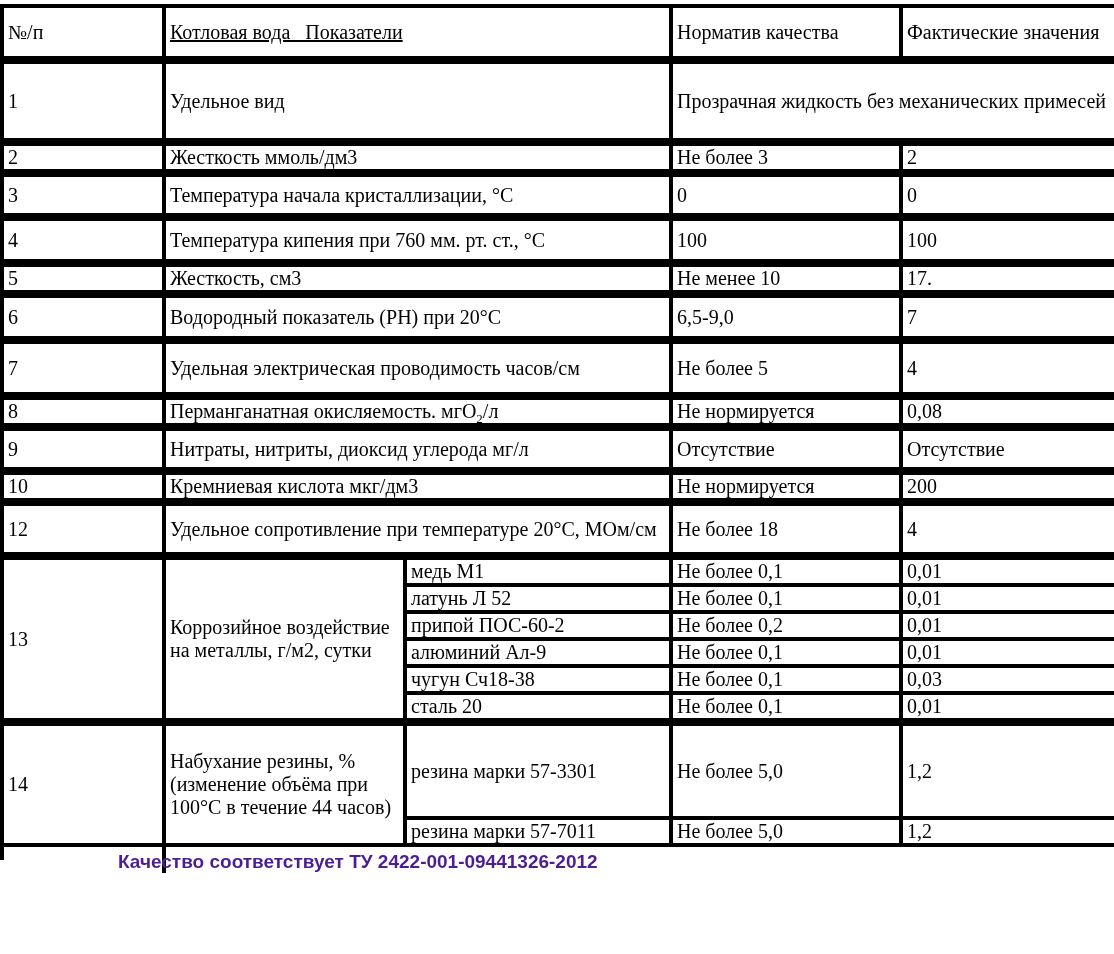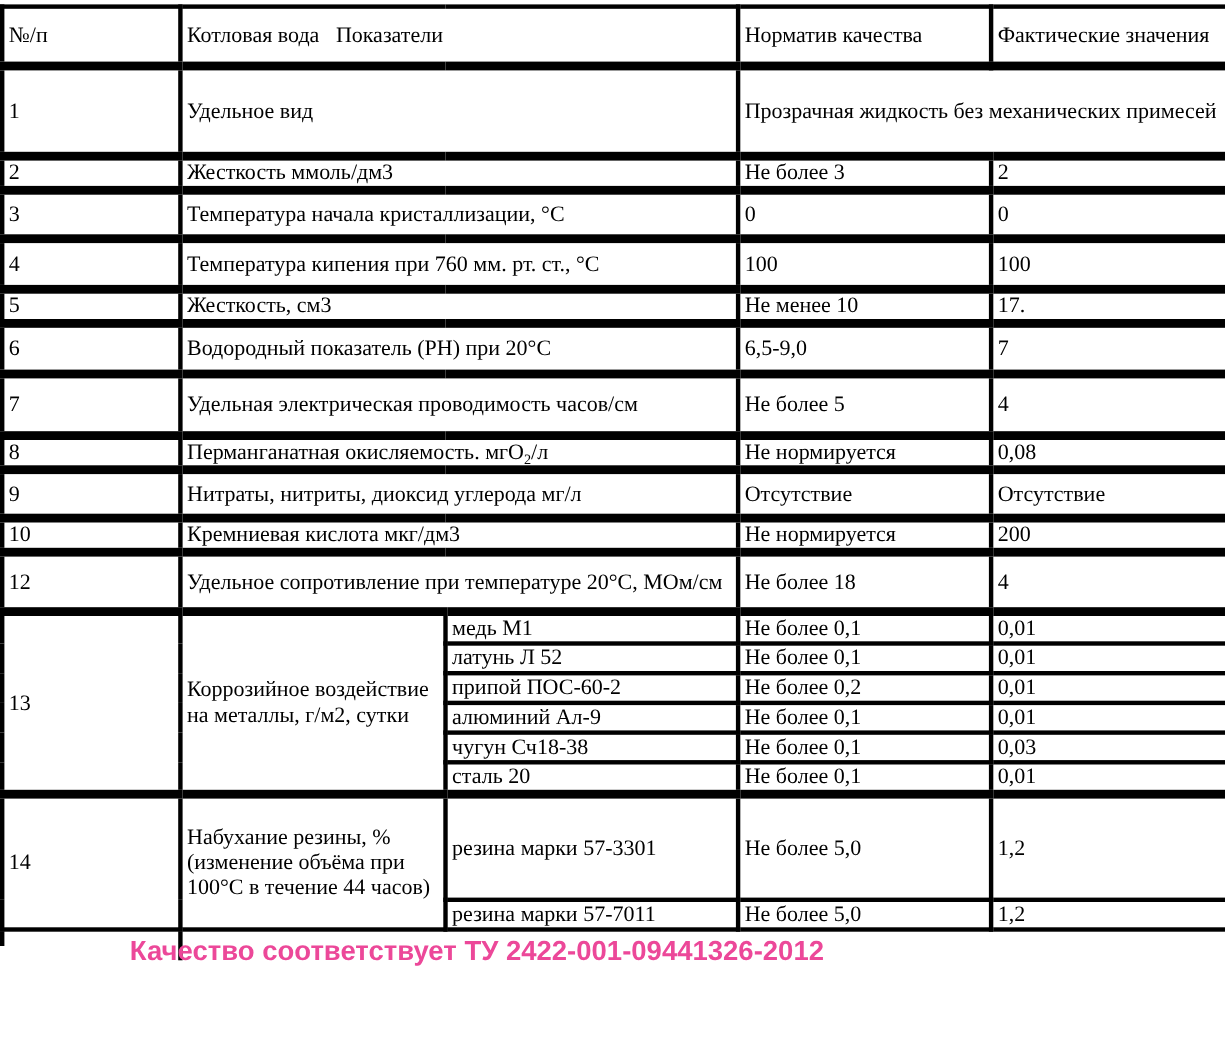--- a/index.html
+++ b/index.html
@@ -36,37 +36,38 @@
   thead th {
     font-weight: bold;
     font-size: 21px;
     vertical-align: bottom;
     padding-bottom: 3px;
   }
   th.h-ind {
     text-align: center;
     vertical-align: middle;
     white-space: pre-wrap;
+    text-decoration: underline;
   }
   td.c-num  { text-align: right; padding-right: 6px; }
   td.ar     { text-align: right; padding-right: 2px; }
   sub { font-size: 13px; line-height: 0; }
 
   .footer-area { position: relative; width: 1114px; height: 29px; }
   .vstub {
     position: absolute; top: 0;
     width: 4px; background: #000000;
   }
   .footer-text {
     position: absolute;
     left: 118px; top: 4px;
     font-family: "Liberation Sans", sans-serif;
     font-weight: bold;
-    font-size: 25px;
-    color: #ec4899;
+    font-size: 19px;
+    color: #4c1d95;
     white-space: nowrap;
   }
 </style>
 </head>
 <body>
 
 <div class="sheet">
   <table class="cert">
     <colgroup>
       <col style="width:162px">

